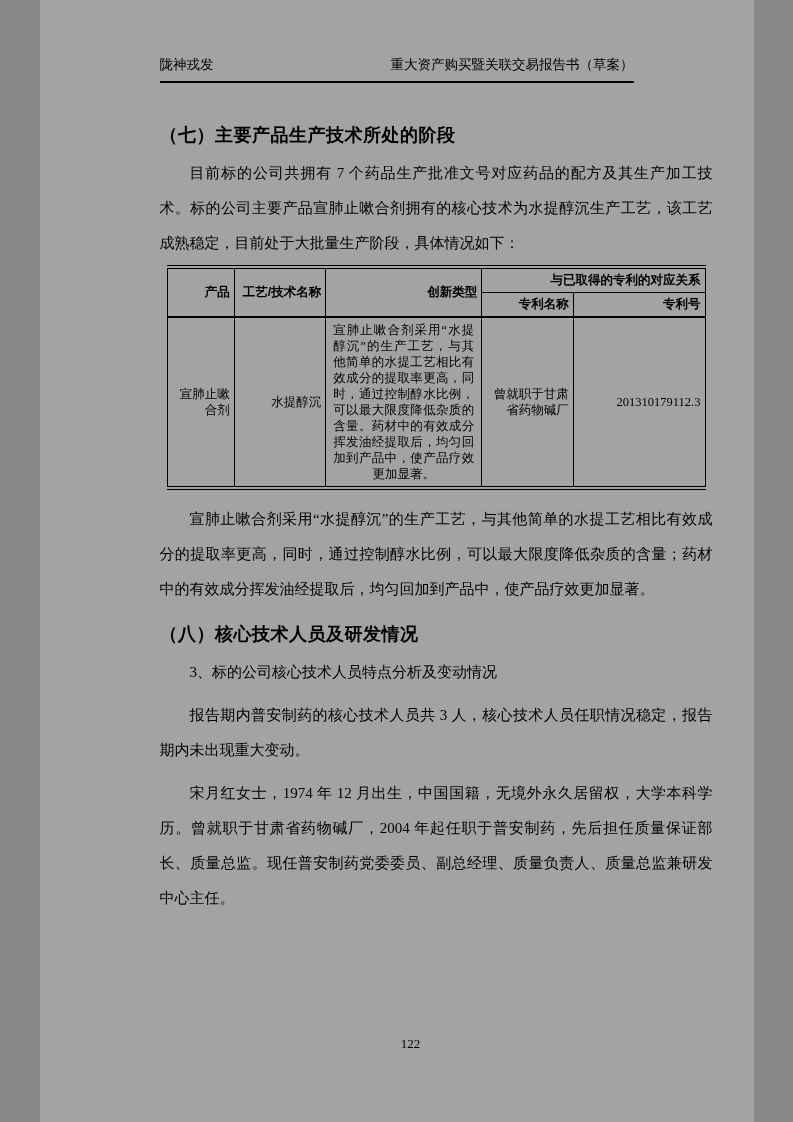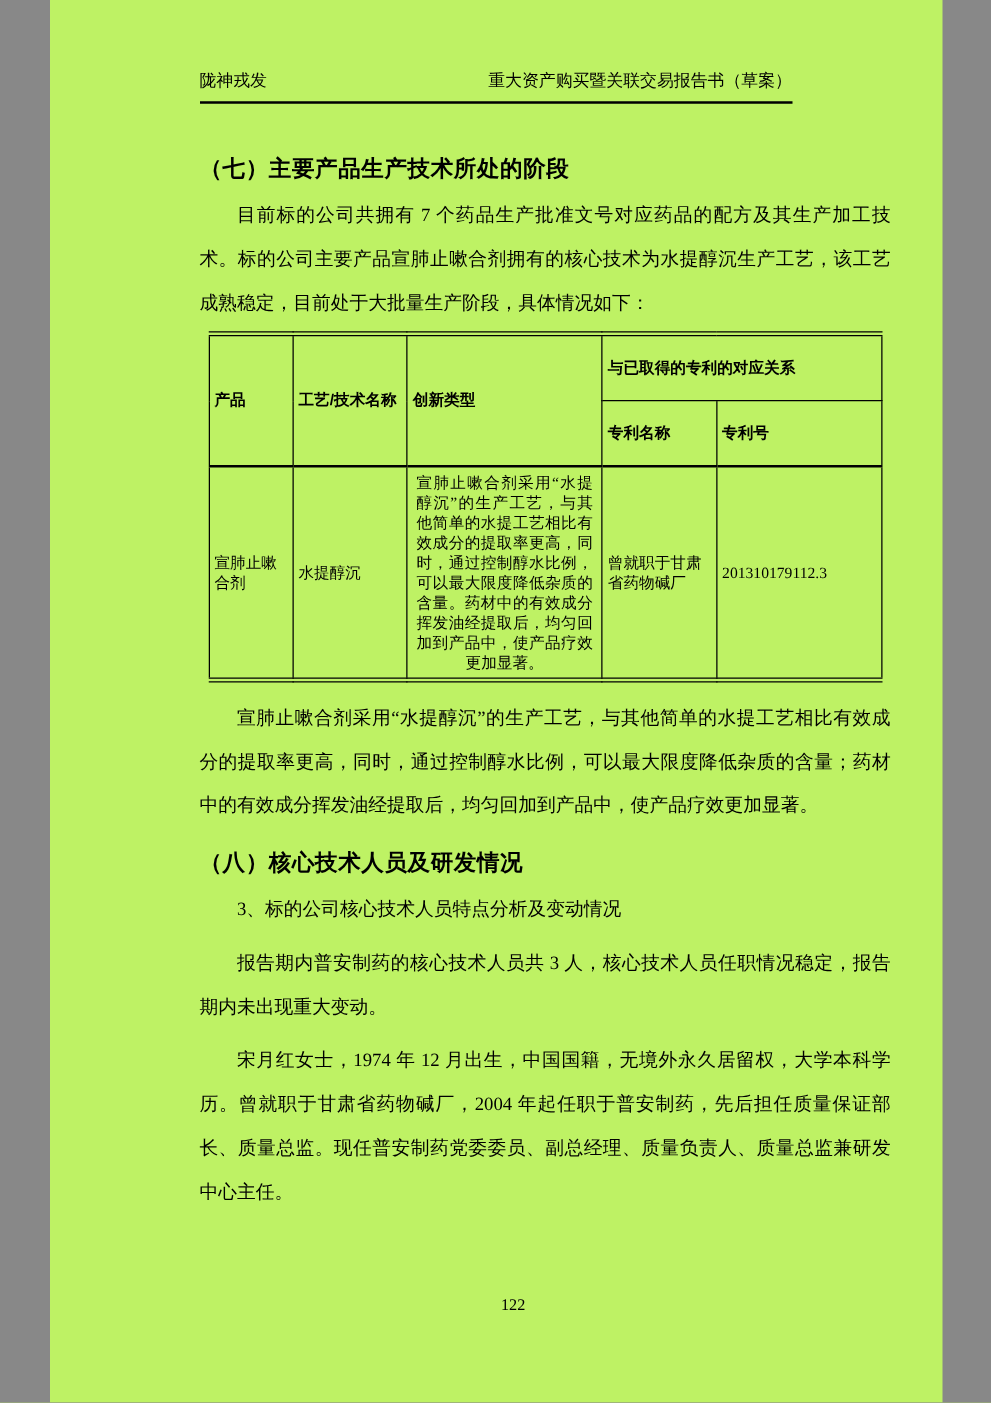--- a/index.html
+++ b/index.html
@@ -2,21 +2,21 @@
 <html><head>
 <meta charset="utf-8">
 <style>
   * { margin: 0; padding: 0; box-sizing: border-box; }
   html, body { background: #888; }
   .page {
     position: relative;
     width: 714px;
     height: 1122px;
     margin: 0 auto;
-    background: #bef264;
+    background: #a3a3a3;
     color: #000000;
     font-family: "Liberation Serif", "DejaVu Serif", serif;
     overflow: hidden;
   }
   
   .page-header {
     position: absolute;
     left: 120px;
     right: 120px;
     top: 56px;
@@ -60,23 +60,23 @@
     margin: 4px 7px 0 7px;
     border-collapse: collapse;
     border-top: 4px double #000;
     border-bottom: 4px double #000;
     border-left: 1px solid #000;
     border-right: 1px solid #000;
     table-layout: fixed;
   }
   .patent-table th, .patent-table td {
     border: 1px solid #000;
-    text-align: left;
+    text-align: right;
     vertical-align: middle;
-    padding: 17px 4px;
+    padding: 3px 4px;
   }
   .patent-table th {
     font-family: "Liberation Sans", "DejaVu Sans", sans-serif;
     font-weight: bold;
     font-size: 12.5px;
     line-height: 17px;
   }
   .patent-table thead th[rowspan],
   .patent-table thead tr.sub-row th { border-bottom: 2px solid #000; }
   .patent-table td {

